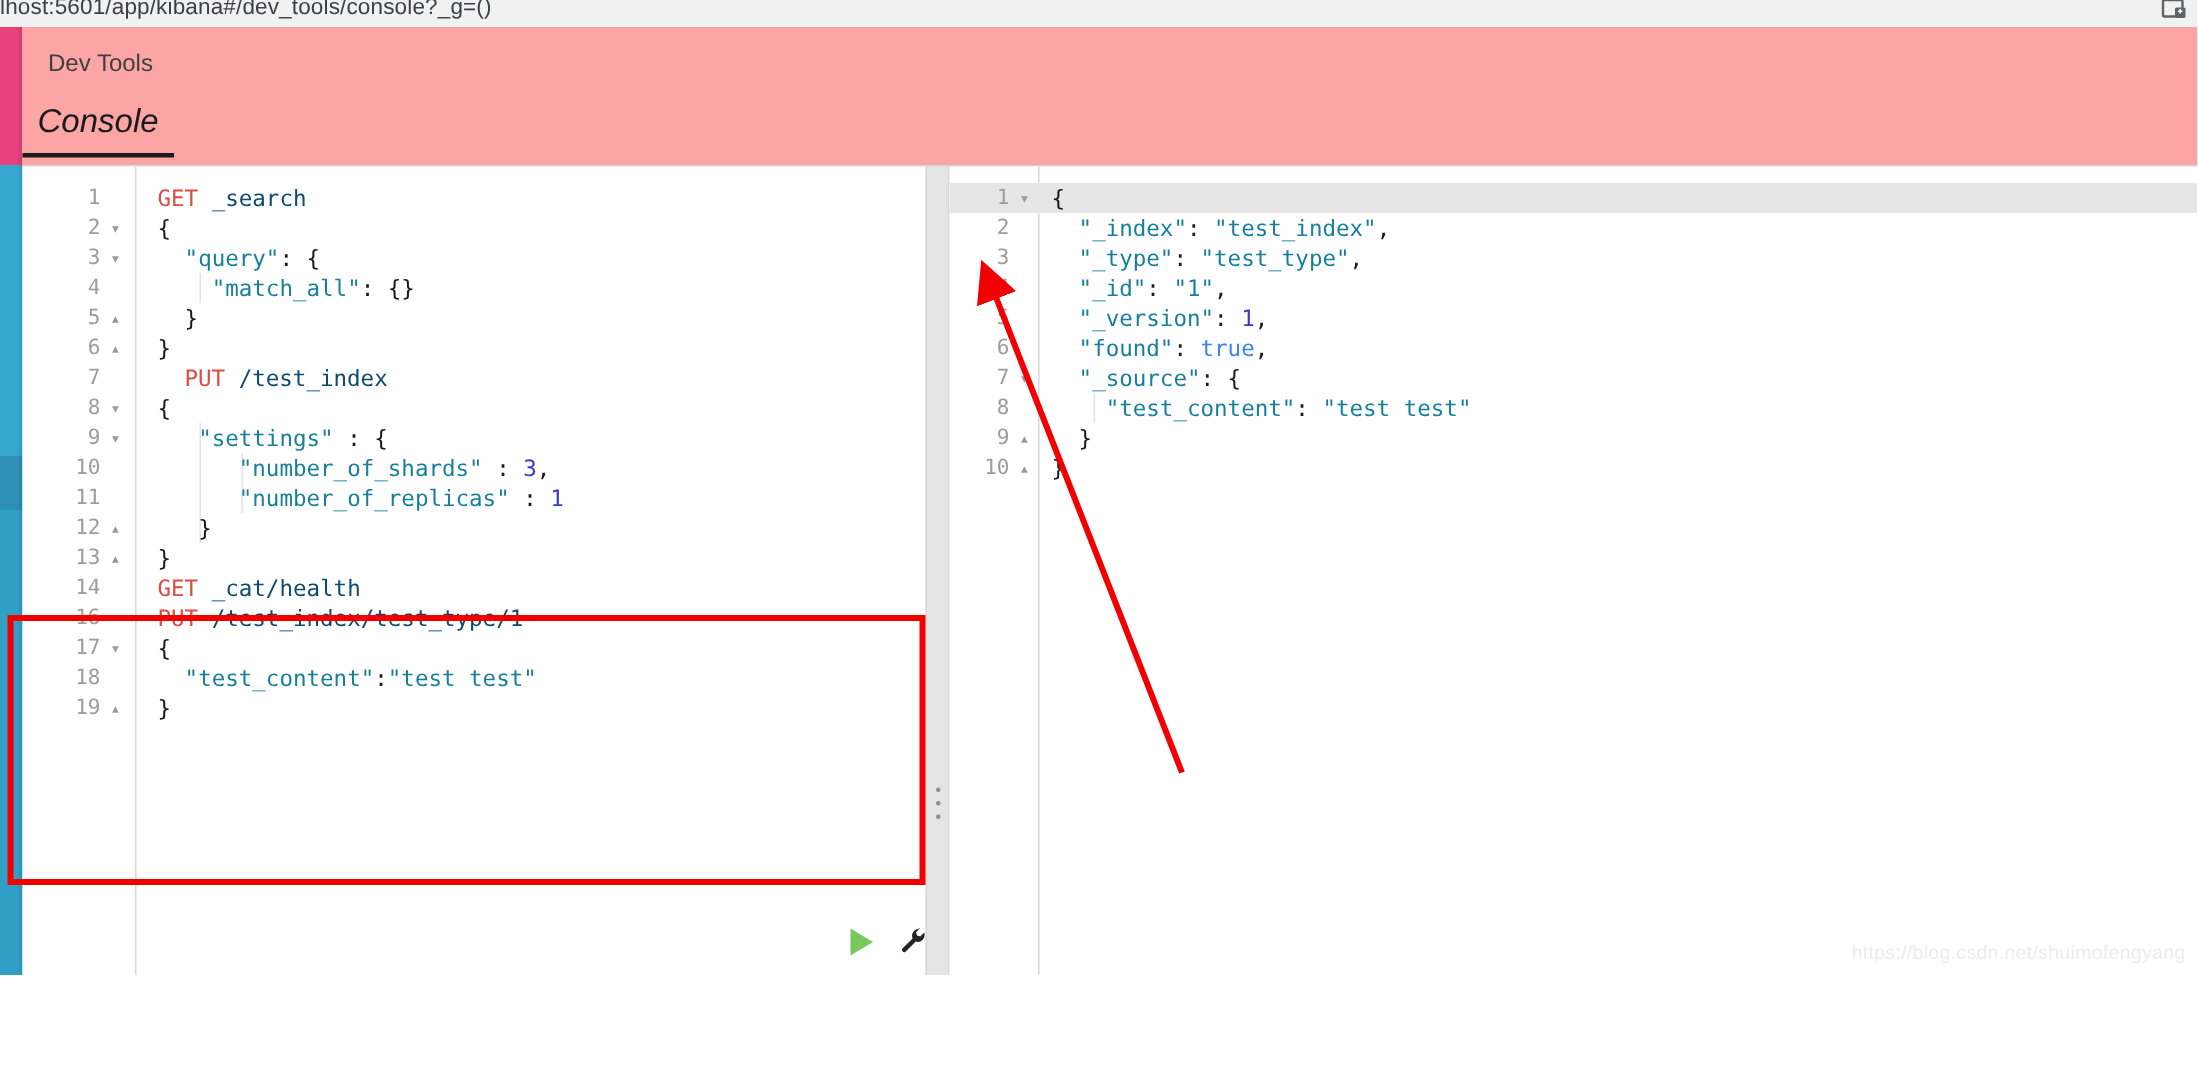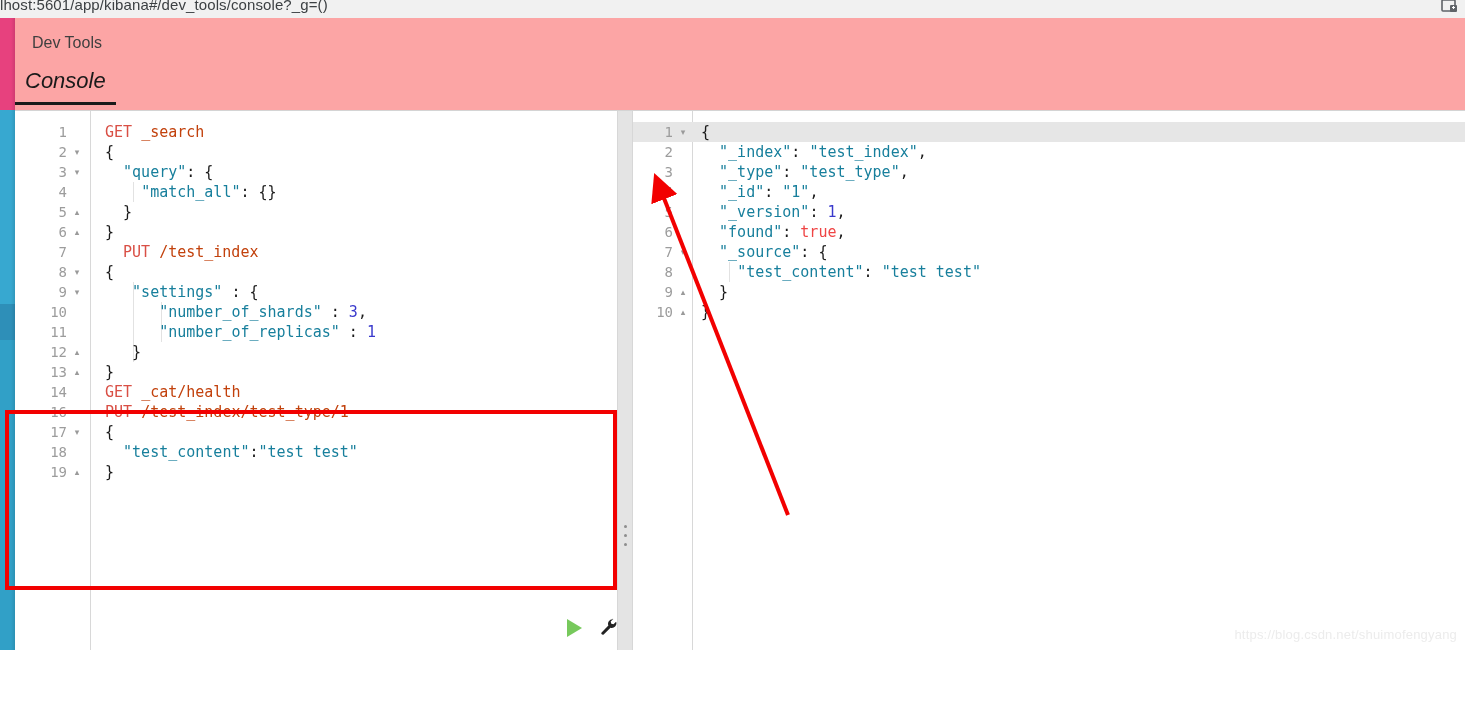--- a/index.html
+++ b/index.html
@@ -155,25 +155,25 @@
     white-space: pre;
   }
   .indent-guide {
     position: absolute;
     top: 0; width: 1px; height: 20px;
     background: #e2e2e2;
   }
 
   
   .t-method  { color: #d94f45; }
-  .t-url     { color: #c2410c; }
+  .t-url     { color: #0c4a6e; }
   .t-key     { color: #177f9c; }
   .t-string  { color: #177f9c; }
   .t-num     { color: #3939cc; }
-  .t-bool    { color: #ef4444; }
+  .t-bool    { color: #3b82f6; }
   .t-punct   { color: #1a1a1a; }
 
   .caret {
     display: inline-block;
     width: 2px; height: 17px;
     background: #000;
     vertical-align: -3px;
     margin-left: -1px;
   }
 

